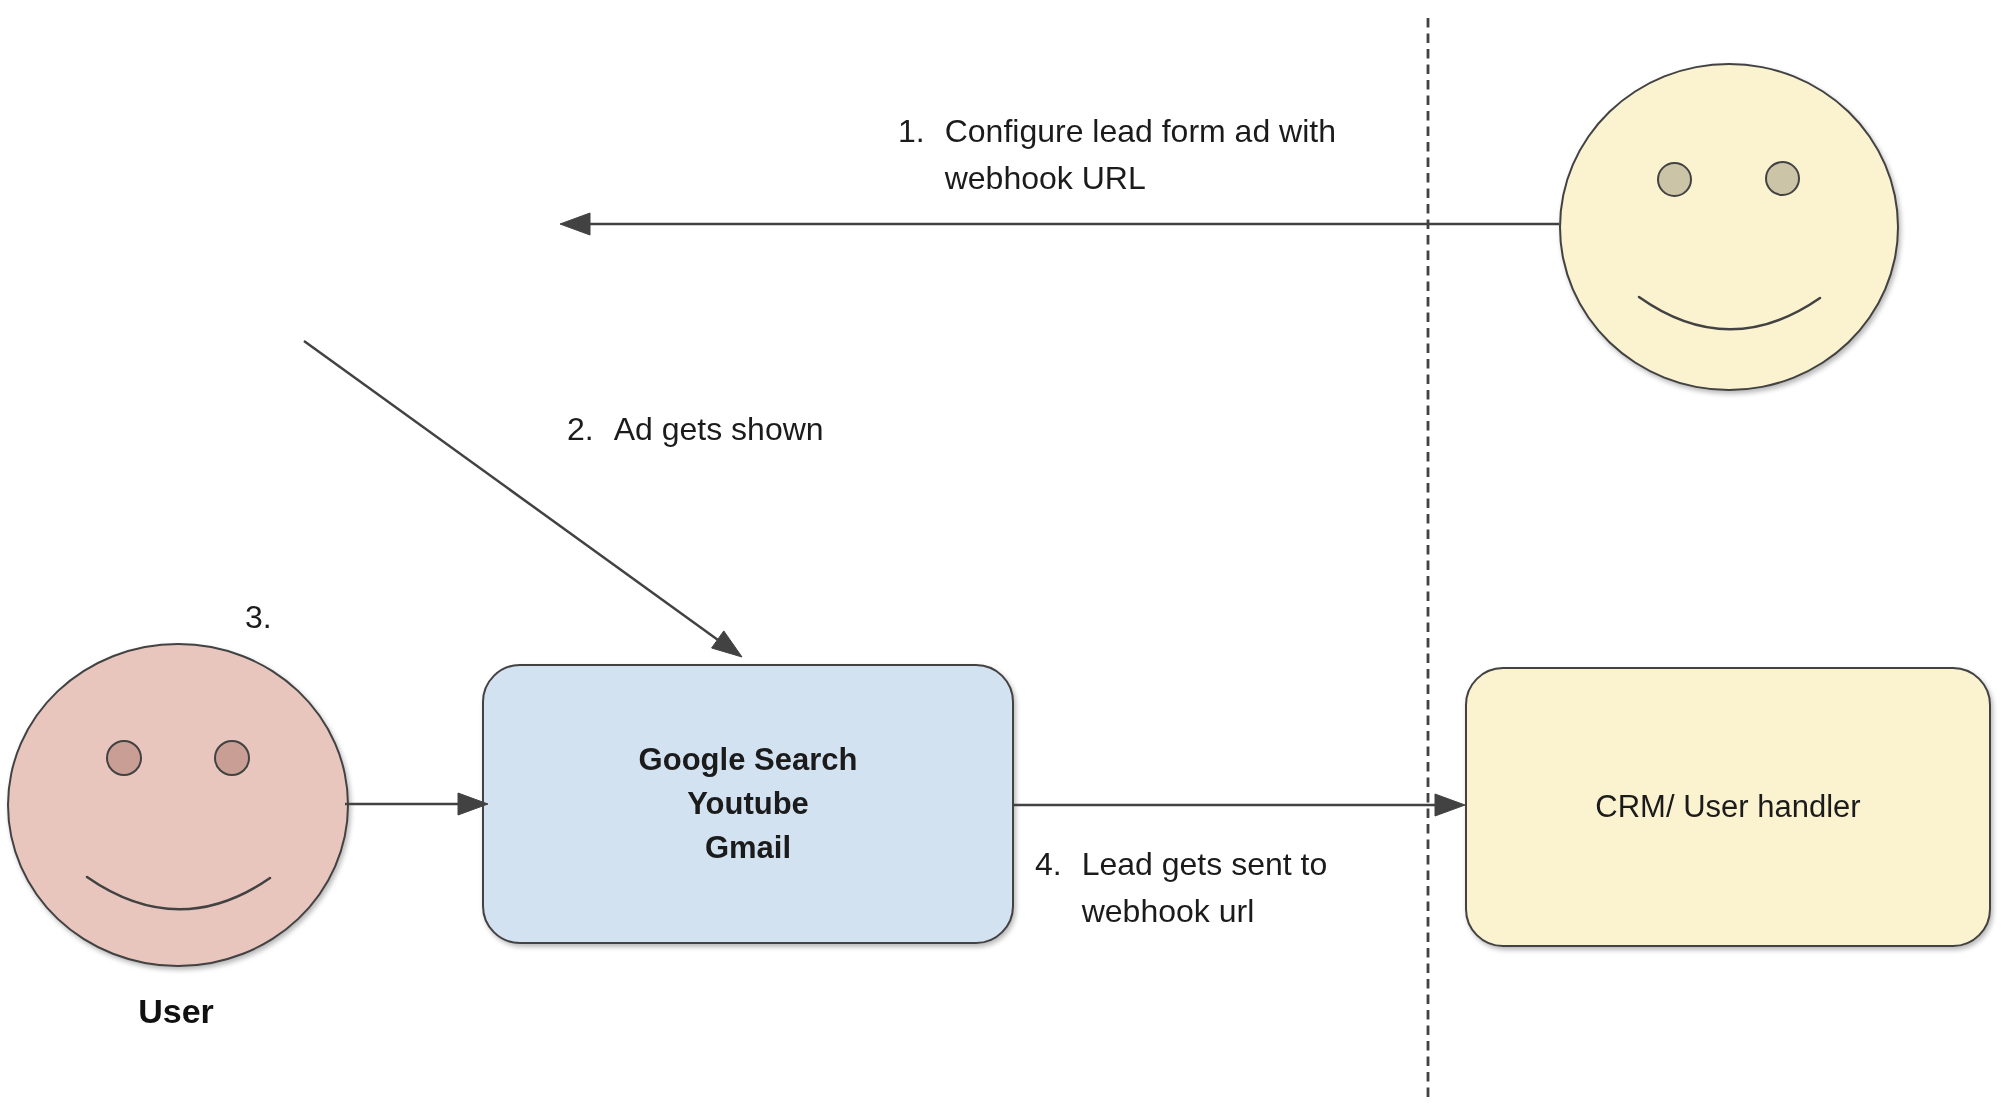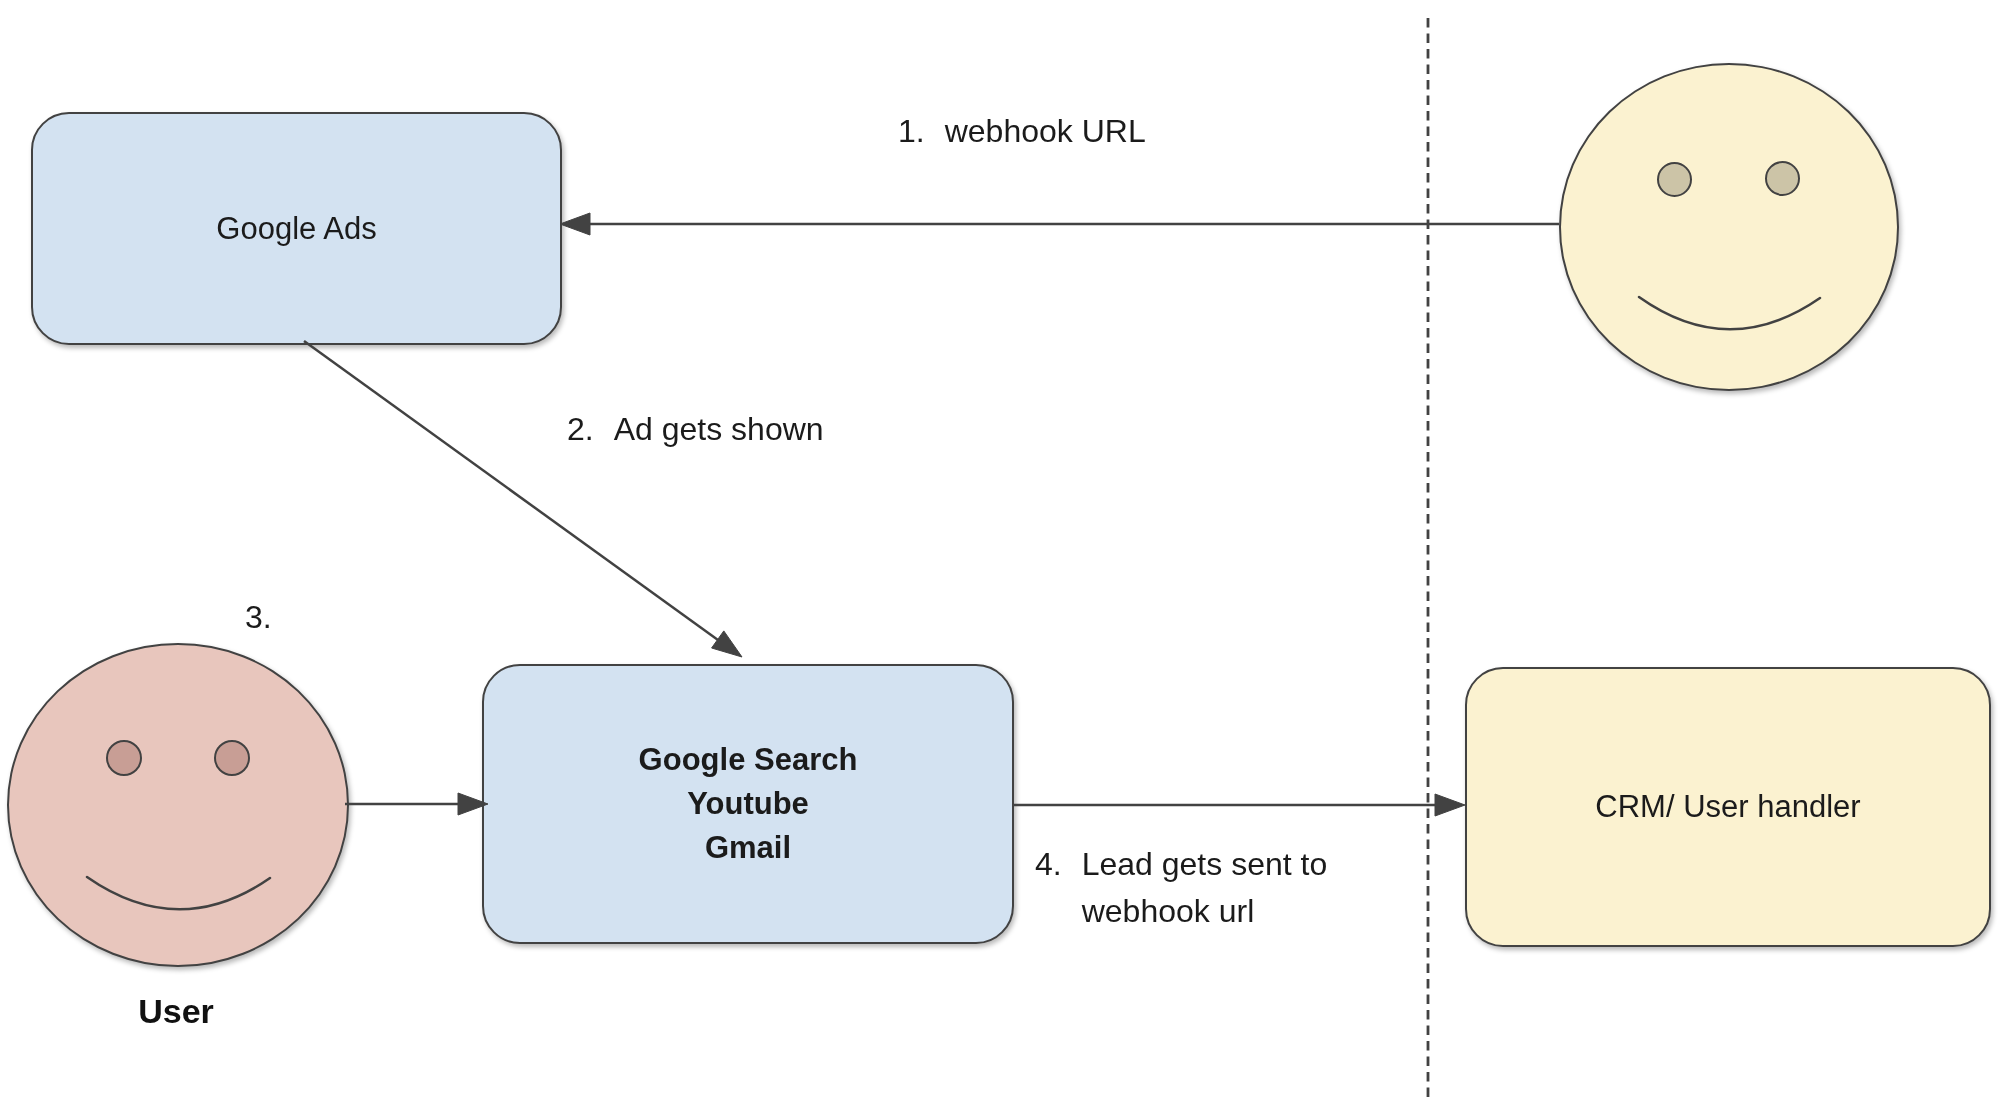--- a/index.html
+++ b/index.html
@@ -79,23 +79,20 @@
   svg.overlay{position:absolute;left:0;top:0;pointer-events:none;}
   svg.overlay line{stroke:var(--stroke);stroke-width:2.5;}
   svg.overlay polygon{fill:var(--stroke);stroke:var(--stroke);stroke-width:1;}
   svg.overlay line.dashed{stroke-dasharray:9.5 6;stroke-width:2.8;}
 </style>
 </head>
 <body>
 
 <div class="canvas">
 
-  <div class="node blue" style="left:31px;top:112px;width:527px;height:229px;">
-    <div>Google Ads</div>
-  </div>
 
   <div class="node blue" style="left:482px;top:664px;width:528px;height:276px;font-weight:bold;">
     <div>Google Search</div>
     <div>Youtube</div>
     <div>Gmail</div>
   </div>
 
   <div class="node yellow" style="left:1465px;top:667px;width:522px;height:276px;">
     <div>CRM/ User handler</div>
   </div>
@@ -113,20 +110,21 @@
     <div class="eye" style="left:96px;top:97px;width:35px;height:35px;"></div>
     <div class="eye" style="left:204px;top:96px;width:35px;height:35px;"></div>
     <svg class="smile" viewBox="0 0 336 324">
       <path d="M78,232 Q168,296 259,233"></path>
     </svg>
   </div>
 
   <div class="step" style="left:898px;top:108px;">
     <span class="num">1.</span>
     <span class="lines">
+      <span>Configure lead form ad with</span>
       <span>webhook URL</span>
     </span>
   </div>
 
   <div class="step" style="left:567px;top:406px;">
     <span class="num">2.</span>
     <span class="lines">
       <span>Ad gets shown</span>
     </span>
   </div>

